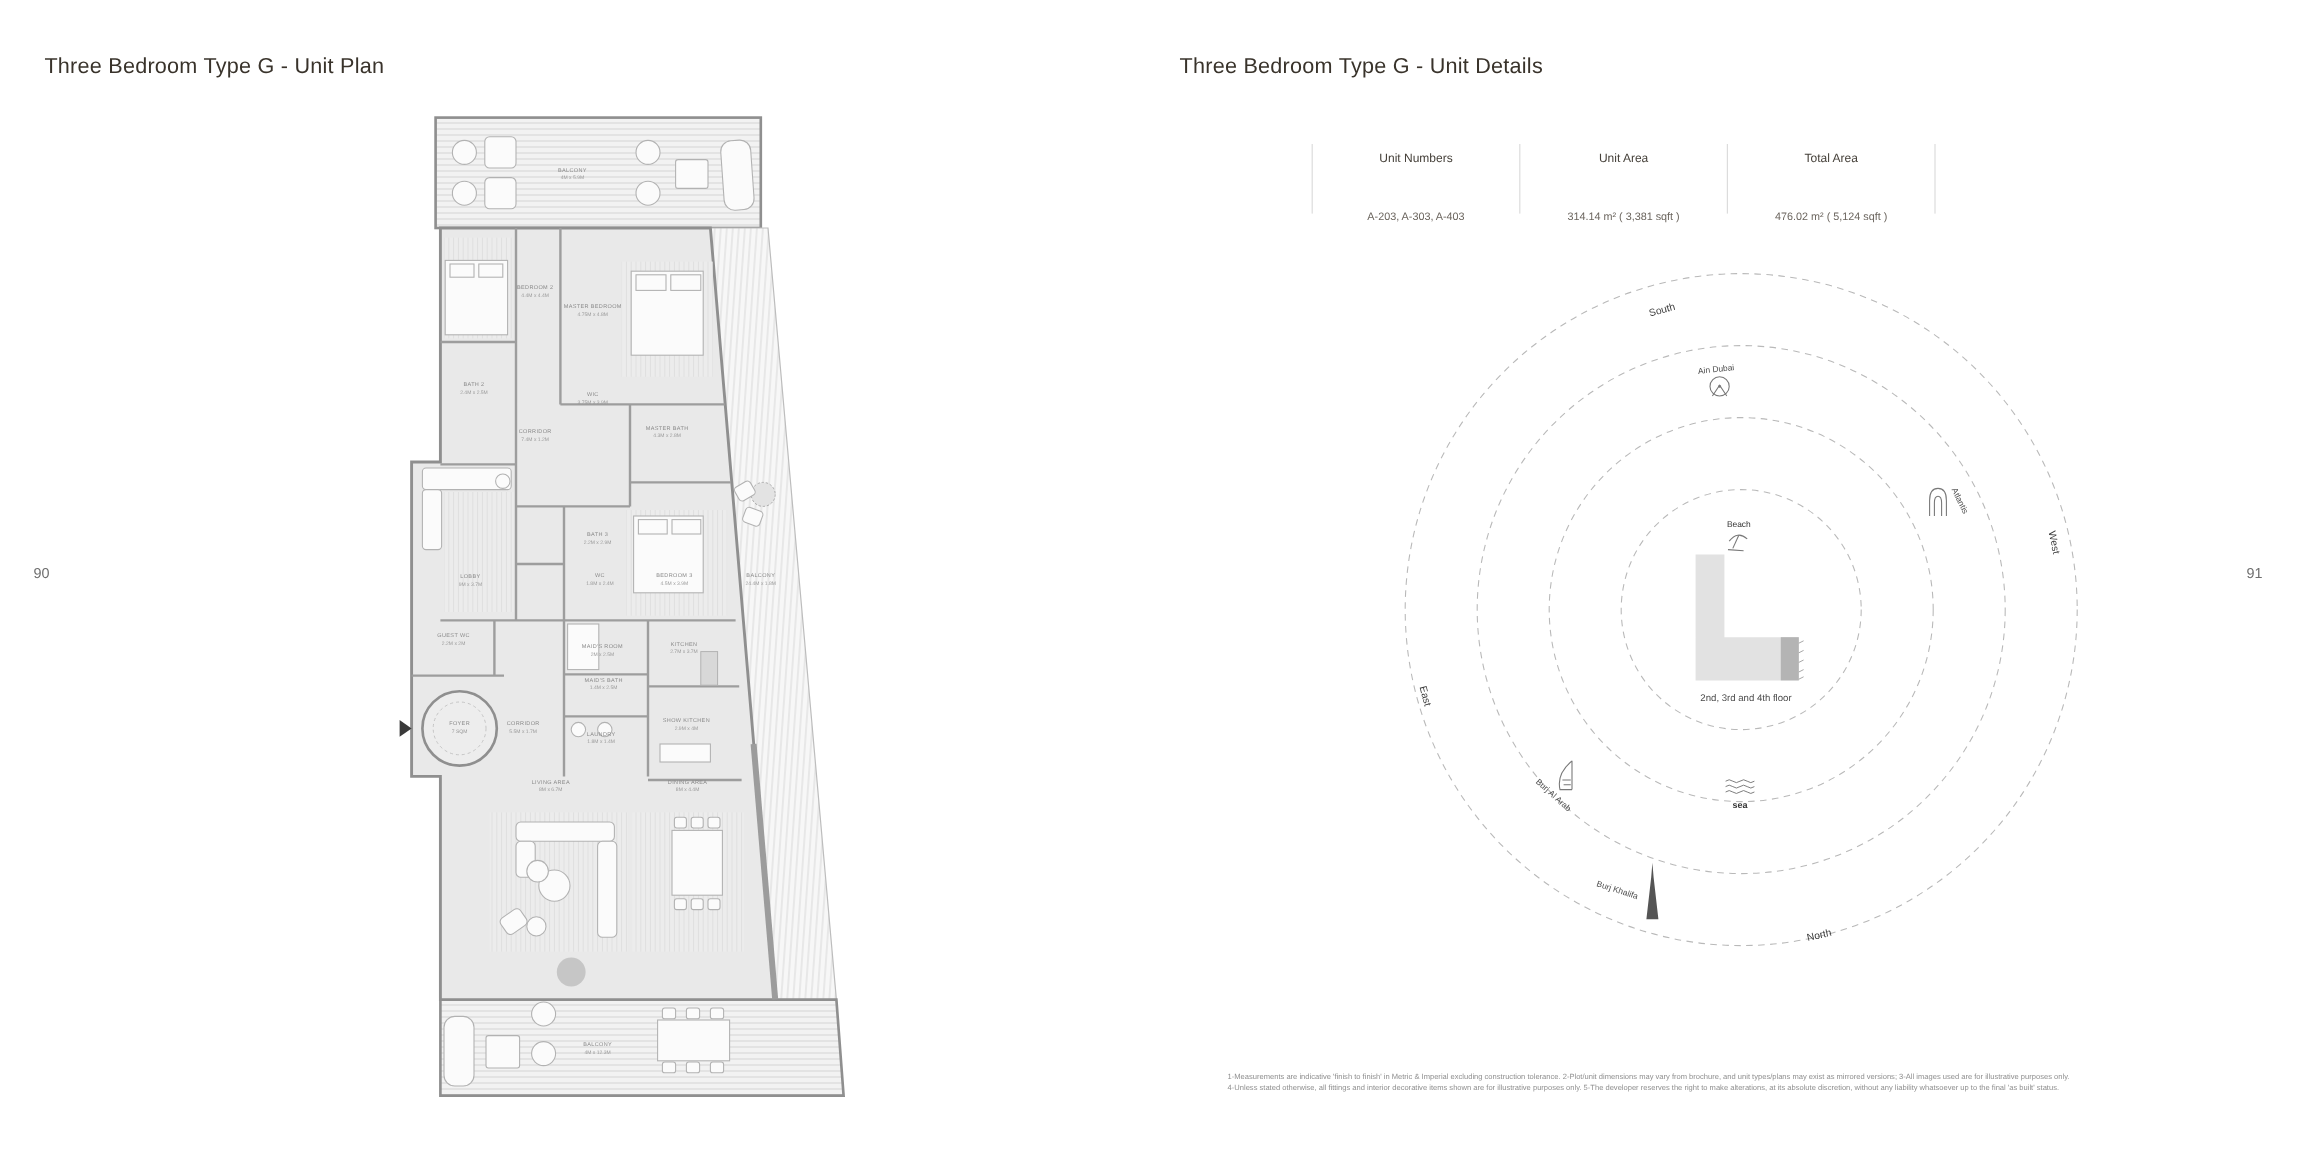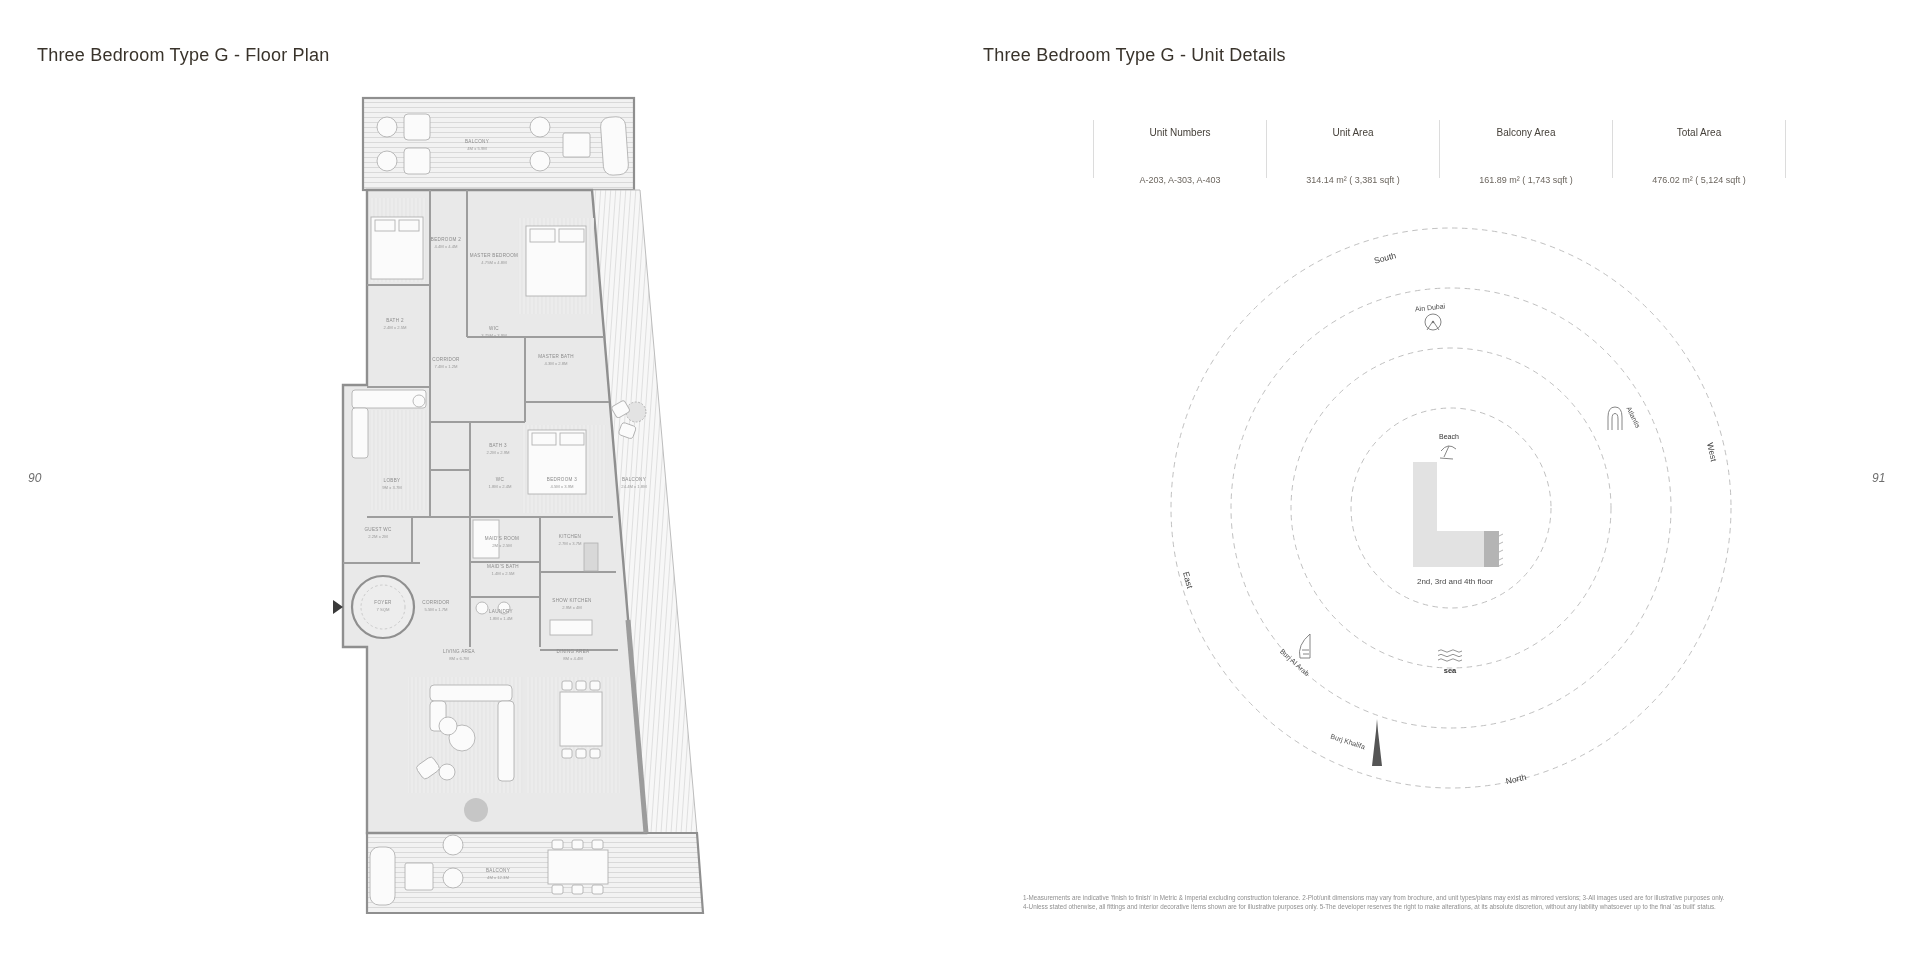--- a/index.html
+++ b/index.html
@@ -4,21 +4,21 @@
 <style>
   html,body { margin:0; padding:0; background:#ffffff; }
   .canvas {
     position:relative; width:1920px; height:958px; overflow:hidden;
     background:#ffffff; font-family:"Liberation Sans", sans-serif;
   }
   .page-title {
     position:absolute; top:45px; font-size:18px; color:#39332b;
     letter-spacing:0.2px; white-space:nowrap;
   }
-  .page-num { position:absolute; top:471px; font-size:12px; color:#6e6e6e;font-style:italic; }
+  .page-num { position:absolute; top:471px; font-size:12px; color:#6e6e6e; }
 
   
   .unit-table {
     position:absolute; left:1093px; top:120px; height:58px;
     display:flex; border-left:1px solid #dcdcdc;
   }
   .unit-col {
     width:172px; border-right:1px solid #dcdcdc;
     display:flex; flex-direction:column; align-items:center;
   }
@@ -45,37 +45,33 @@
   .wall { stroke:#9d9d9d; stroke-width:2; fill:none; }
   .furn { stroke:#b2b2b2; stroke-width:0.9; fill:#fbfbfb; }
   .ring { fill:none; stroke:#b9b9b9; stroke-width:0.9; stroke-dasharray:5.5 4.5; }
   .lmic { fill:none; stroke:#787878; stroke-width:0.9; }
 </style>
 </head>
 <body>
 
 <div class="canvas">
 
-  <div class="page-title" style="left:37px;">Three Bedroom Type G - Floor Plan</div>
+  <div class="page-title" style="left:37px;">Three Bedroom Type G - Unit Plan</div>
   <div class="page-title" style="left:983px;">Three Bedroom Type G - Unit Details</div>
   <div class="page-num" style="left:28px;">90</div>
   <div class="page-num" style="left:1872px;">91</div>
 
   <div class="unit-table">
     <div class="unit-col">
       <div class="hdr">Unit Numbers</div>
       <div class="val">A-203, A-303, A-403</div>
     </div>
     <div class="unit-col">
       <div class="hdr">Unit Area</div>
       <div class="val">314.14 m² ( 3,381 sqft )</div>
-    </div>
-    <div class="unit-col">
-      <div class="hdr">Balcony Area</div>
-      <div class="val">161.89 m² ( 1,743 sqft )</div>
     </div>
     <div class="unit-col">
       <div class="hdr">Total Area</div>
       <div class="val">476.02 m² ( 5,124 sqft )</div>
     </div>
   </div>
 
   <svg style="position:absolute; left:330px; top:85px;" width="400" height="845" viewBox="330 85 400 845">
     <defs>
       <pattern id="hatchH" width="6" height="5" patternUnits="userSpaceOnUse">

